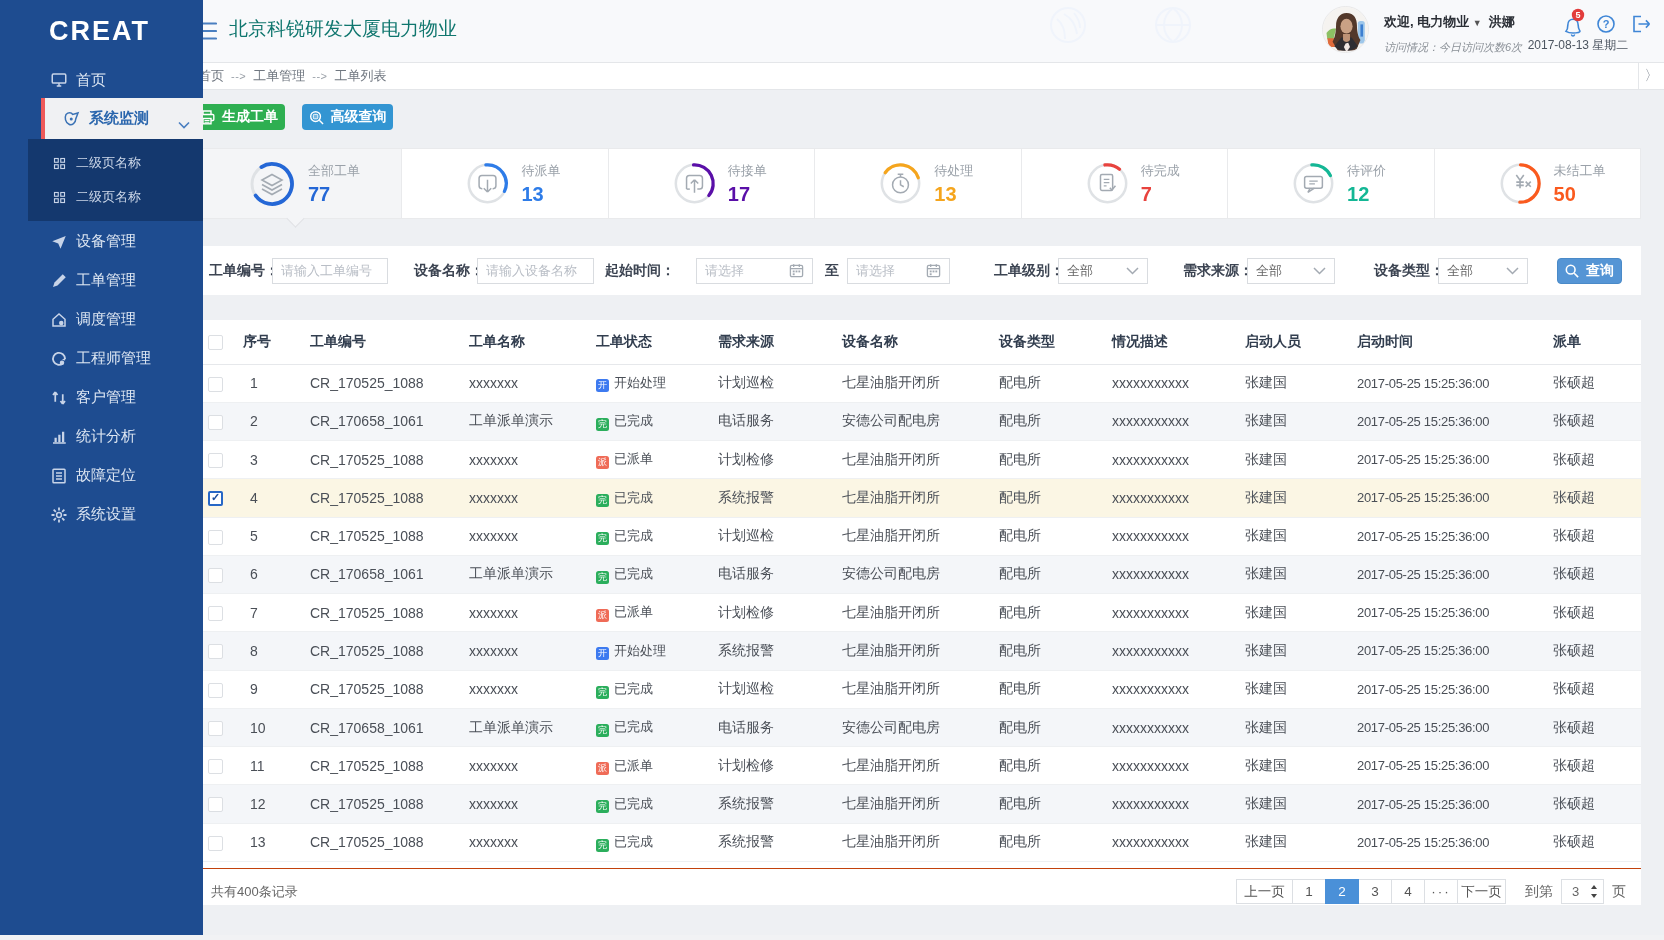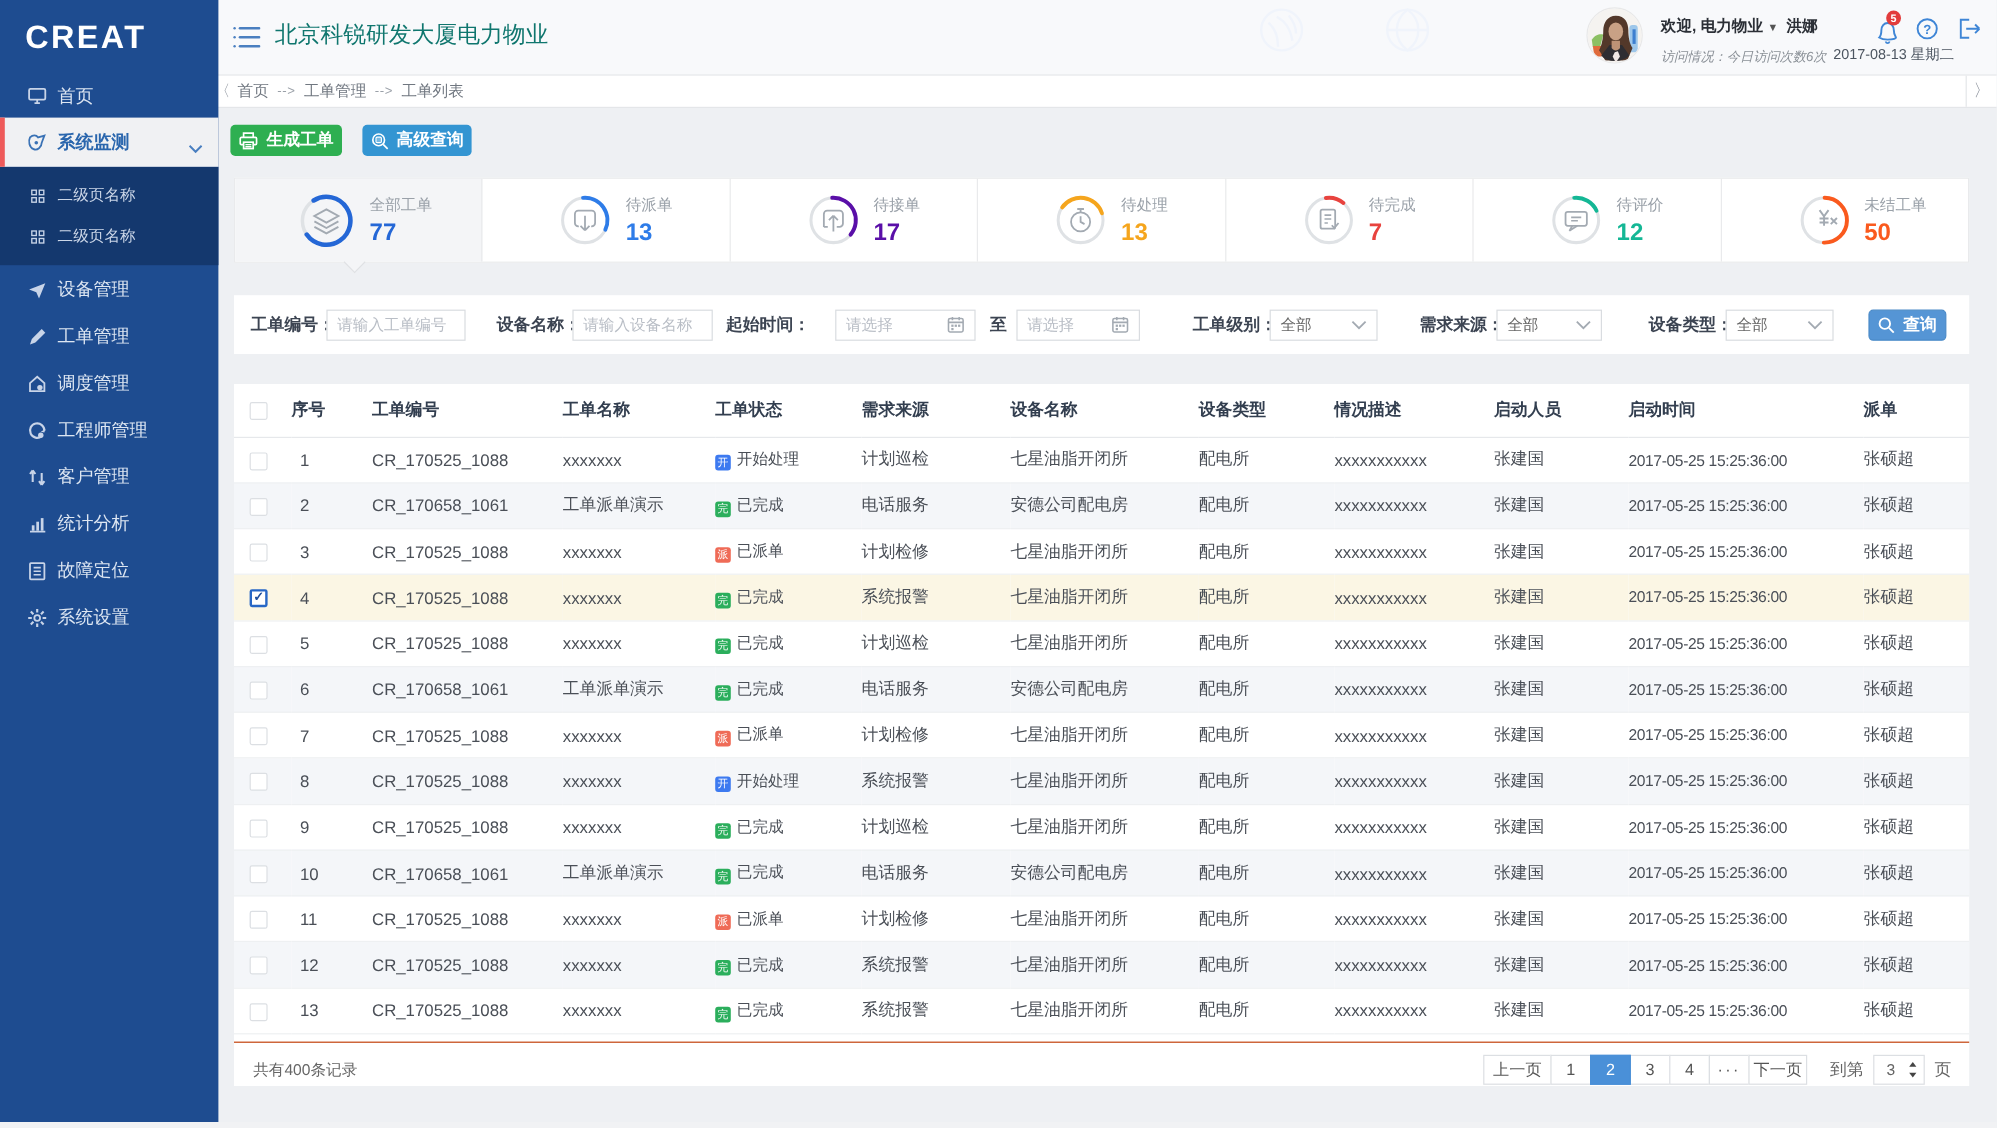--- a/index.html
+++ b/index.html
@@ -1,26 +1,26 @@
 <!DOCTYPE html>
 <html><head>
 <meta charset="utf-8">
 <style>
 * { margin:0; padding:0; box-sizing:border-box; }
 html,body { width:1664px; height:940px; overflow:hidden; font-family:"Liberation Sans",sans-serif; background:#eef0f3; }
 #page { position:relative; width:1664px; height:940px; }
 
 
-#sidebar { position:absolute; left:0; top:0; width:182px; height:935px; background:#1e4c90; z-index:5; }
+#sidebar { position:absolute; left:0; top:0; width:203px; height:935px; background:#1e4c90; z-index:5;padding-left:28px; }
 #logo { height:62px; display:flex; align-items:center; padding-left:21px; }
 #logo span { color:#fff; font-weight:bold; font-size:27px; letter-spacing:2px; }
 .mitem { position:relative; height:39px; display:flex; align-items:center; color:#dde6f2; font-size:15px; }
 .mitem .ic { width:18px; height:18px; margin-left:22px; margin-right:8px; flex:0 0 18px; }
 .mitem.first { height:36px; }
-.mitem.active { background:#f0f1f3; color:#2a66ad; height:41px; font-weight:bold; }
+.mitem.active { background:#f0f1f3; color:#2a66ad; height:41px; font-weight:bold;margin-left:13px; }
 .mitem.active::before { content:""; position:absolute; left:0; top:0; width:4px; height:100%; background:#ee5a5a; }
 .mitem.active .chev { position:absolute; right:13px; top:17px; }
 #submenu { background:#14386e; padding:7px 0; }
 .smitem { height:34px; display:flex; align-items:center; color:#ccd7e8; font-size:13px; }
 .smitem .ic { width:14px; height:14px; margin-left:24px; margin-right:10px; flex:0 0 14px; }
 .gap { height:1px; }
 
 
 #header { position:absolute; left:171px; top:0; width:1493px; height:62px; background:#f8f9fb; }
 #hamb { position:absolute; left:23px; top:21px; }

